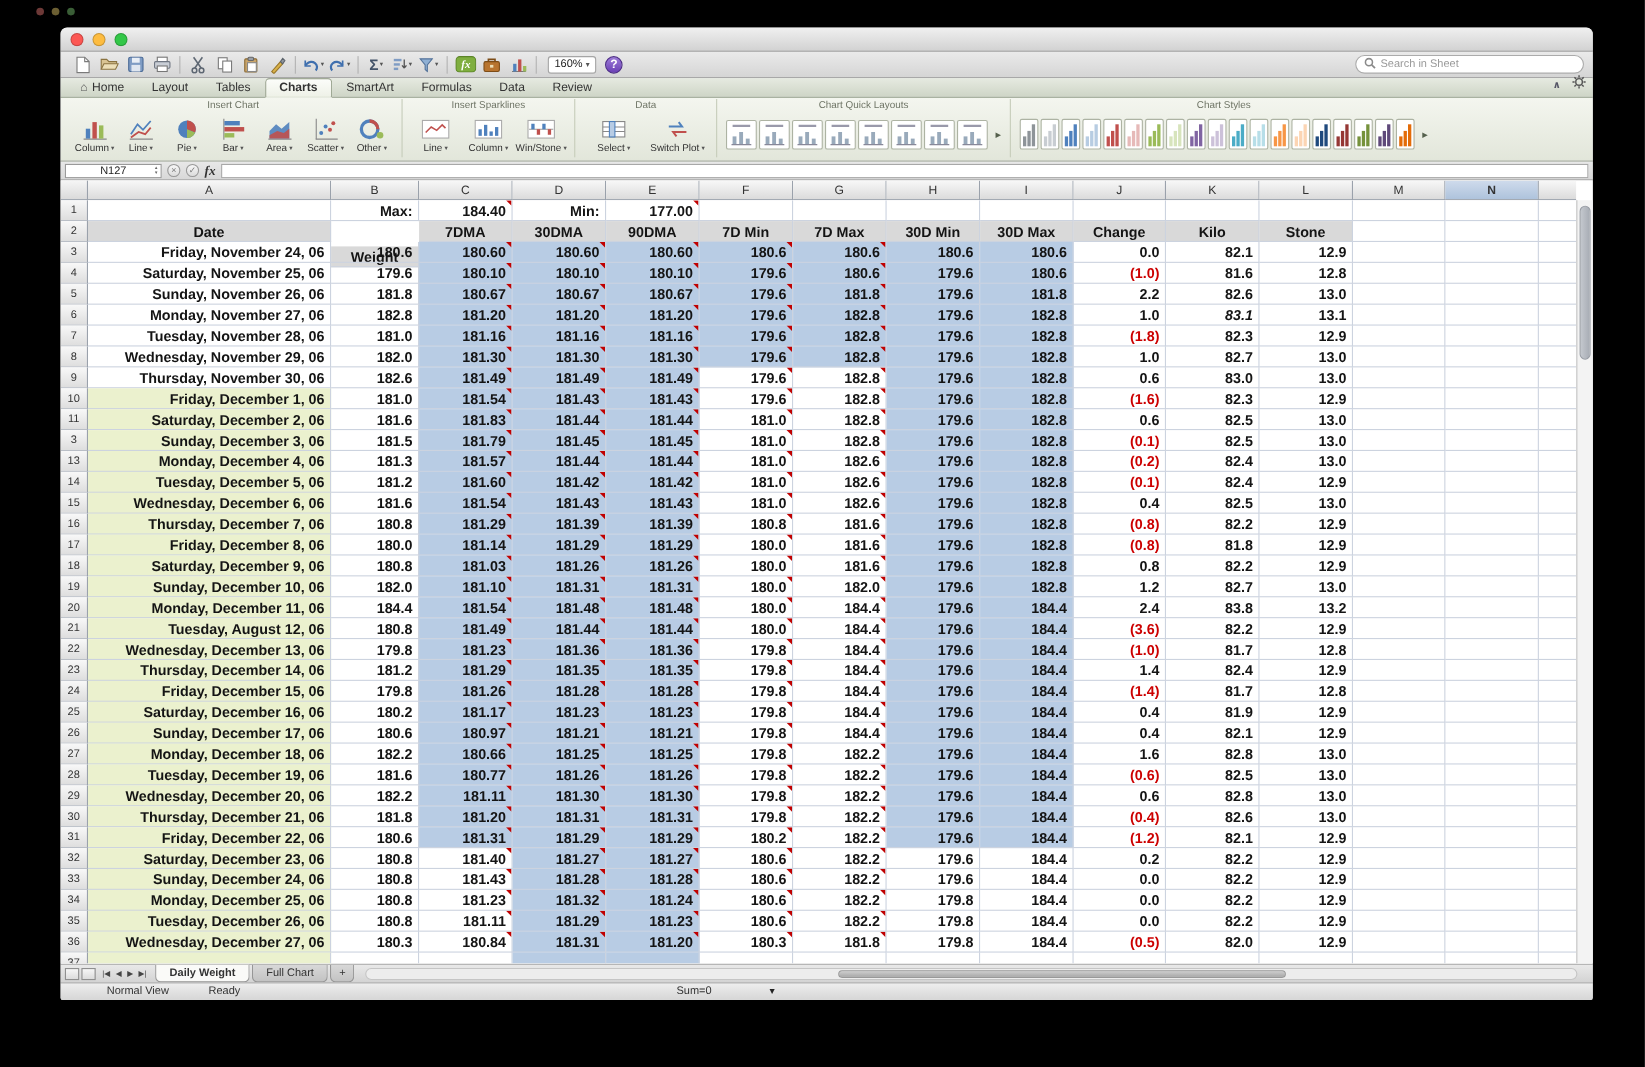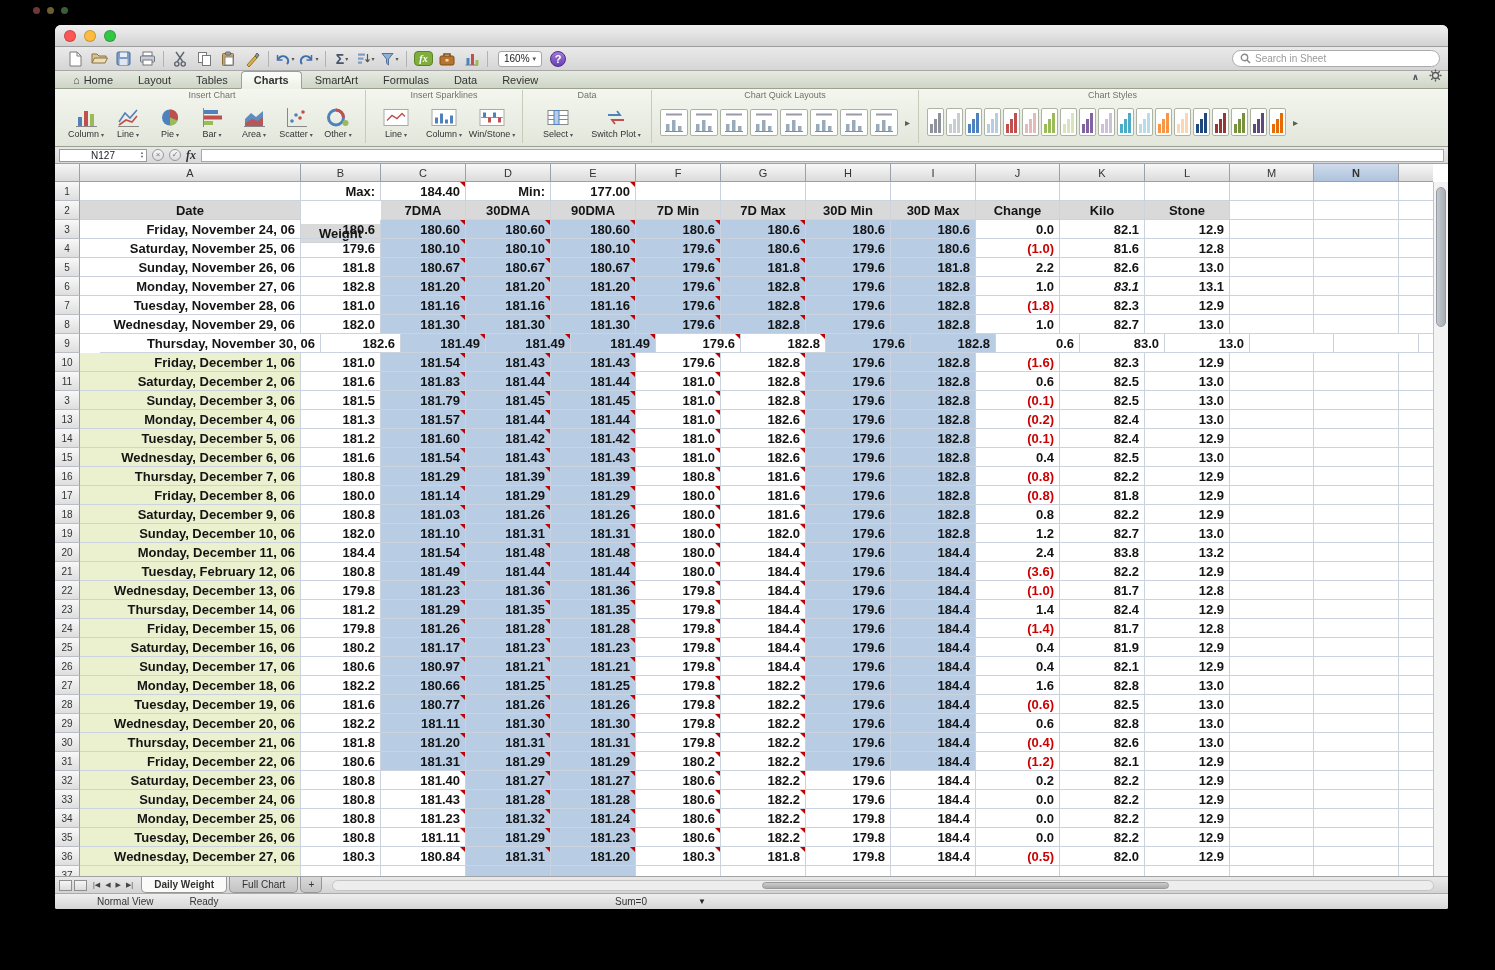--- a/index.html
+++ b/index.html
@@ -911,21 +911,21 @@
             <div class="cell b" style="width: 85px;">179.6</div>
             <div class="cell b" style="width: 85px;">182.8</div>
             <div class="cell" style="width: 84px;">1.0</div>
             <div class="cell" style="width: 85px;">82.7</div>
             <div class="cell" style="width: 85px;">13.0</div>
             <div class="cell" style="width: 84px;"></div>
             <div class="cell" style="width: 85px;"></div>
             <div class="cell fill"></div>
           </div>
           <div class="grow">
-            <div class="cell" style="width: 221px; margin-left: 20px;">Thursday, November 30, 06</div>
+            <div class="cell" style="width: 221px;">Thursday, November 30, 06</div>
             <div class="cell" style="width: 80px;">182.6</div>
             <div class="cell b flag" style="width: 85px;">181.49</div>
             <div class="cell b flag" style="width: 85px;">181.49</div>
             <div class="cell b flag" style="width: 85px;">181.49</div>
             <div class="cell flag" style="width: 85px;">179.6</div>
             <div class="cell flag" style="width: 85px;">182.8</div>
             <div class="cell b" style="width: 85px;">179.6</div>
             <div class="cell b" style="width: 85px;">182.8</div>
             <div class="cell" style="width: 84px;">0.6</div>
             <div class="cell" style="width: 85px;">83.0</div>
@@ -1115,21 +1115,21 @@
             <div class="cell b" style="width: 85px;">179.6</div>
             <div class="cell b" style="width: 85px;">184.4</div>
             <div class="cell" style="width: 84px;">2.4</div>
             <div class="cell" style="width: 85px;">83.8</div>
             <div class="cell" style="width: 85px;">13.2</div>
             <div class="cell" style="width: 84px;"></div>
             <div class="cell" style="width: 85px;"></div>
             <div class="cell fill"></div>
           </div>
           <div class="grow">
-            <div class="cell g" style="width: 221px;">Tuesday, February 12, 06</div>
+            <div class="cell g" style="width: 221px;">Tuesday, August 12, 06</div>
             <div class="cell" style="width: 80px;">180.8</div>
             <div class="cell b flag" style="width: 85px;">181.49</div>
             <div class="cell b flag" style="width: 85px;">181.44</div>
             <div class="cell b flag" style="width: 85px;">181.44</div>
             <div class="cell flag" style="width: 85px;">180.0</div>
             <div class="cell flag" style="width: 85px;">184.4</div>
             <div class="cell b" style="width: 85px;">179.6</div>
             <div class="cell b" style="width: 85px;">184.4</div>
             <div class="cell neg" style="width: 84px;">(3.6)</div>
             <div class="cell" style="width: 85px;">82.2</div>

